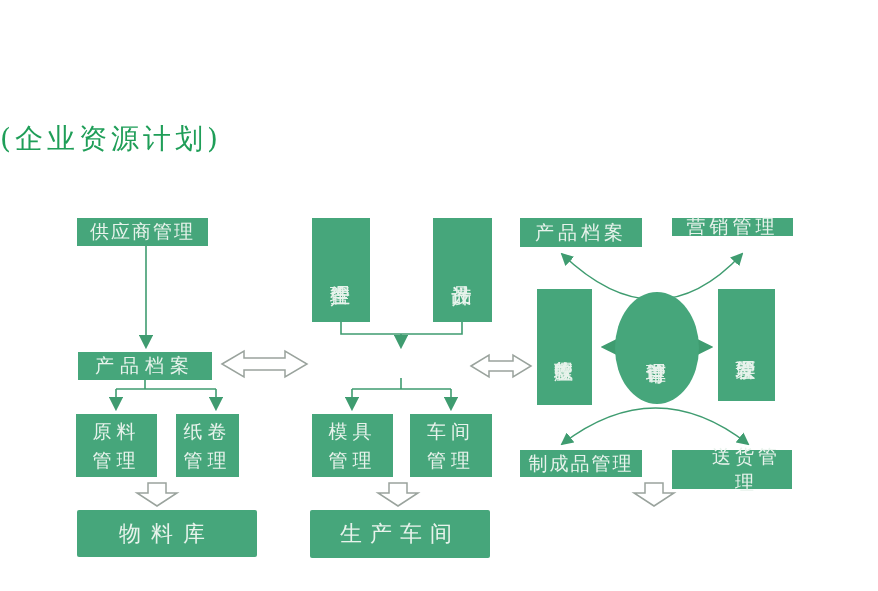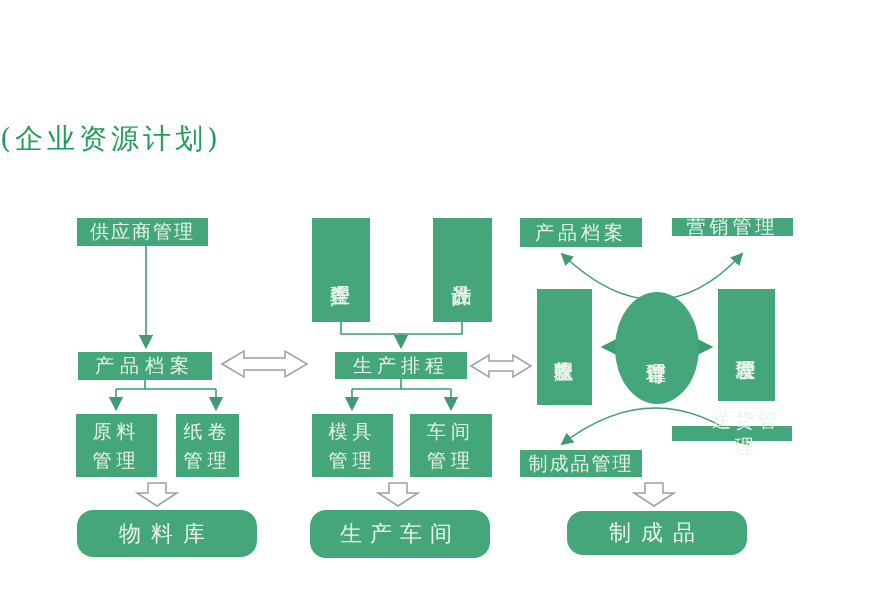--- a/index.html
+++ b/index.html
@@ -43,21 +43,21 @@
     box-sizing:border-box;
   }
   .node span{display:block;}
   .h1line{font-size:19px;}
   .twoline span{white-space:pre-line;line-height:1.5;letter-spacing:5px;font-size:19px;}
   .vert span{
     writing-mode:vertical-rl;
     text-orientation:upright;
     font-size:20px;
   }
-  .round{border-radius:16px;font-size:22px;}
+  .round{border-radius:2px;font-size:22px;}
   .ellipse{border-radius:50%;}
 </style>
 </head>
 <body>
 
 <div class="canvas">
 
   <div class="subtitle">(企业资源计划)</div>
 
   <svg class="connectors" width="878" height="591" viewBox="0 0 878 591">
@@ -108,23 +108,20 @@
   <div class="node round" style="left:77px;top:510px;width:180px;height:47px;letter-spacing:10px;">
     <span>物料库</span>
   </div>
 
   <div class="node vert" style="left:312px;top:218px;width:58px;height:104px;">
     <span>生产管理</span>
   </div>
   <div class="node vert" style="left:433px;top:218px;width:59px;height:104px;">
     <span>产品设计</span>
   </div>
-  <div class="node h1line" style="left:335px;top:352px;width:132px;height:27px;letter-spacing:5px;">
-    <span>生产排程</span>
-  </div>
   <div class="node twoline" style="left:312px;top:414px;width:81px;height:63px;">
     <span>模具
 管理</span>
   </div>
   <div class="node twoline" style="left:410px;top:414px;width:82px;height:63px;">
     <span>车间
 管理</span>
   </div>
   <div class="node round" style="left:310px;top:510px;width:180px;height:48px;letter-spacing:8px;">
     <span>生产车间</span>
@@ -141,20 +138,17 @@
   </div>
   <div class="node vert ellipse" style="left:615px;top:292px;width:84px;height:112px;">
     <span>订单管理</span>
   </div>
   <div class="node vert" style="left:718px;top:289px;width:57px;height:112px;">
     <span>发票管理</span>
   </div>
   <div class="node h1line" style="left:520px;top:450px;width:122px;height:27px;letter-spacing:2px;">
     <span>制成品管理</span>
   </div>
-  <div class="node h1line" style="left:672px;top:426px;width:120px;height:15px;letter-spacing:4px;padding-left:29px;">
+  <div class="node h1line" style="left:672px;top:450px;width:120px;height:39px;letter-spacing:4px;padding-left:29px;">
     <span>送货管理</span>
-  </div>
-  <div class="node round" style="left:567px;top:511px;width:180px;height:44px;letter-spacing:10px;">
-    <span>制成品</span>
   </div>
 
 </div>
 
 </body></html>

